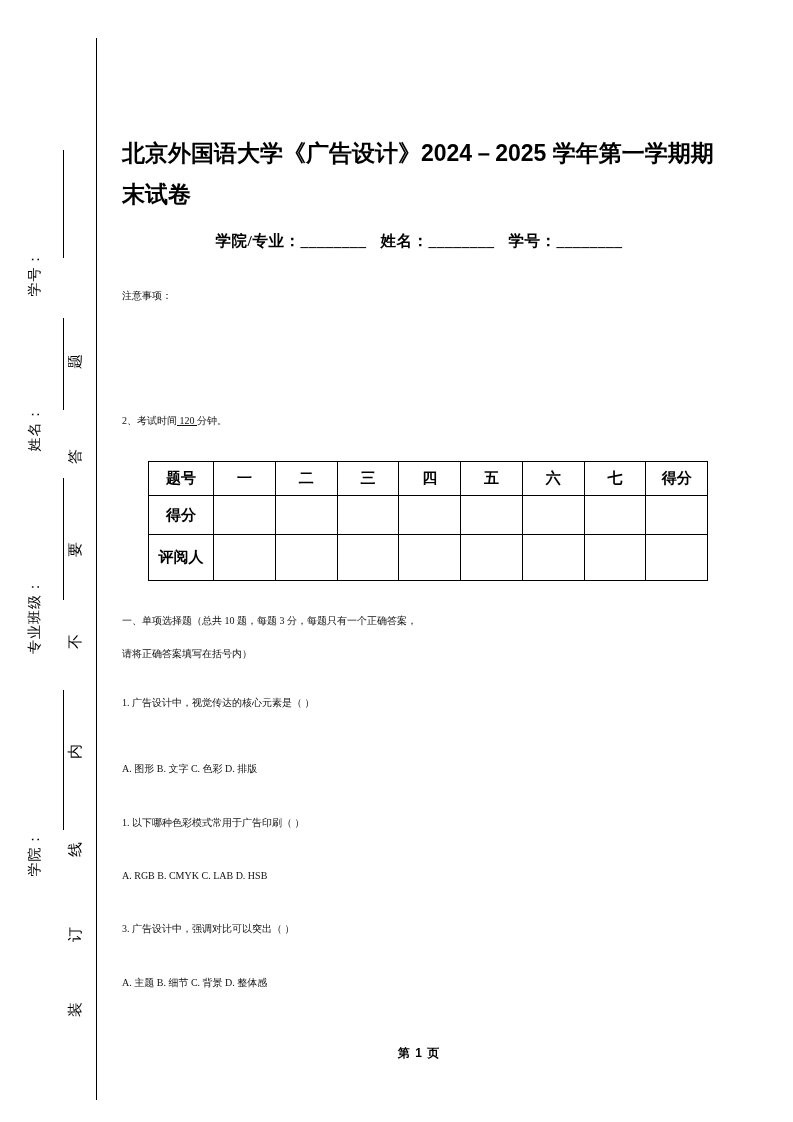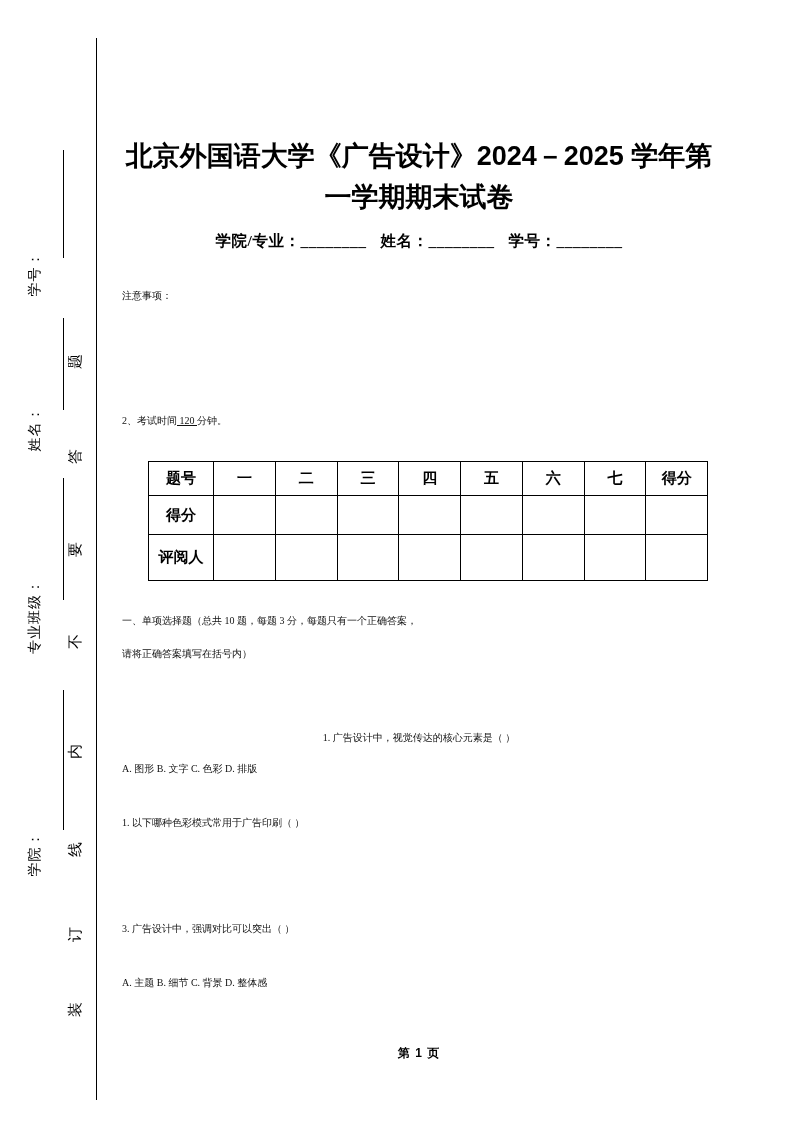--- a/index.html
+++ b/index.html
@@ -76,24 +76,23 @@
     top: 0;
     width: 600px;
     height: 1122px;
   }
 
   #paper-title {
     position: absolute;
     left: 0;
     top: 118px;
     width: 594px;
-    text-align: center;
     font-family: "Liberation Sans", "DejaVu Sans", sans-serif;
     font-weight: bold;
-    font-size: 27px;
+    font-size: 23px;
     line-height: 41px;
     letter-spacing: 0px;
   }
 
   #identity-line {
     position: absolute;
     left: 0;
     top: 231px;
     width: 594px;
     text-align: center;
@@ -229,23 +228,24 @@
           <td></td>
           <td></td>
           <td></td>
         </tr>
       </tbody>
     </table>
 
     <div class="body-line" style="top:610px;">一、单项选择题（总共 10 题，每题 3 分，每题只有一个正确答案，</div>
     <div class="body-line" style="top:643px;">请将正确答案填写在括号内）</div>
 
-    <div class="body-line" style="top:727px;text-align:center;">1. 广告设计中，视觉传达的核心元素是（    ）</div>
+    <div class="body-line" style="top:692px;">1. 广告设计中，视觉传达的核心元素是（    ）</div>
     <div class="body-line" style="top:758px;">A. 图形   B. 文字   C. 色彩   D. 排版</div>
 
     <div class="body-line" style="top:812px;">1. 以下哪种色彩模式常用于广告印刷（    ）</div>
+    <div class="body-line" style="top:865px;">A. RGB   B. CMYK   C. LAB   D. HSB</div>
 
     <div class="body-line" style="top:918px;">3. 广告设计中，强调对比可以突出（    ）</div>
     <div class="body-line" style="top:972px;">A. 主题   B. 细节   C. 背景   D. 整体感</div>
 
     <div id="page-footer">第 1 页</div>
   </div>
 </div>
 
 </body></html>

